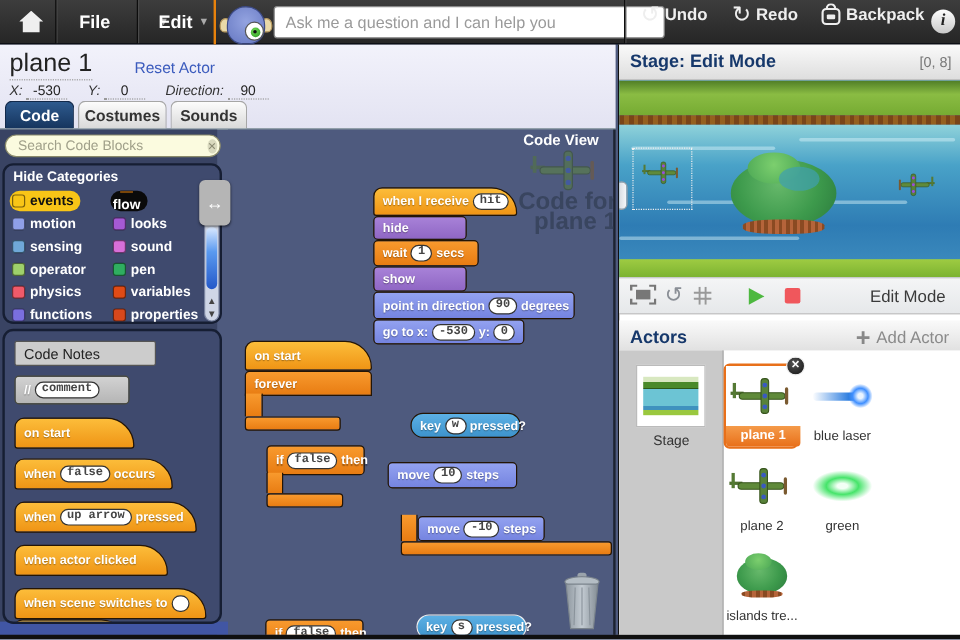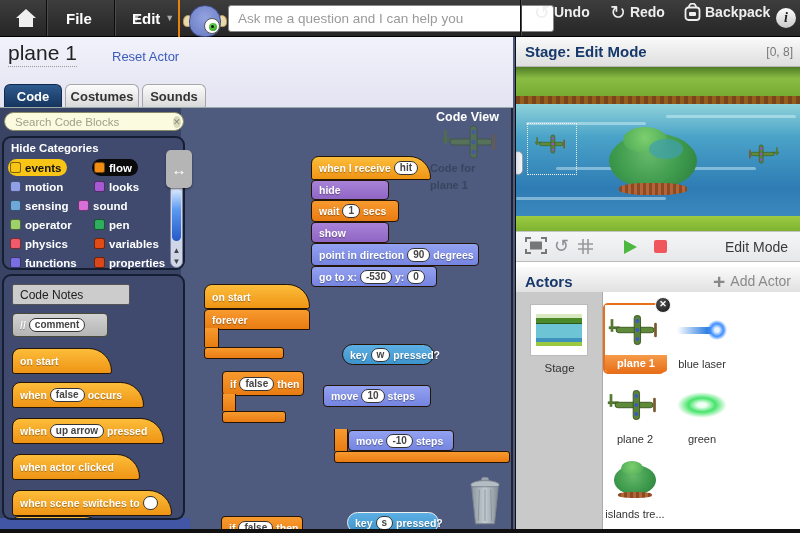--- a/index.html
+++ b/index.html
@@ -90,36 +90,36 @@
     color:#fff; font-size:10.5px; font-weight:bold; padding:0 7px;
     border:1.5px solid #241505; border-radius:4px; text-shadow:0 1px 1px rgba(0,0,0,.35); cursor:grab; }
   .hat { border-radius:9px 26px 3px 3px; }
   .c-events { background:linear-gradient(#fcbd3a,#ef9415); }
   .c-flow { background:linear-gradient(#f89a2e,#e87c12); }
   .c-looks { background:linear-gradient(#a882d8,#8f66c4); }
   .c-motion { background:linear-gradient(#93a2f0,#7584e0); }
   .c-sensing { background:linear-gradient(#5cb0e4,#3d93cc); border-radius:11px; }
   .c-gray { background:linear-gradient(#d2d2d2,#b5b5b5); border:1.5px solid #4a4a3a; color:#fff; }
   .pill { background:#fff; color:#444; border:1px solid #333; border-radius:8px; font-size:10px;
-    font-weight:bold; padding:0 5px; height:14px; line-height:12px; text-shadow:none; }
+    font-weight:bold; padding:0 5px; height:14px; line-height:12px; text-shadow:none;font-family:Liberation Mono, monospace; }
   .pill.empty { width:15px; }
   .cspine { position:absolute; border:1.5px solid #241505; border-top:none; border-bottom:none; }
   .carm { position:absolute; border:1.5px solid #241505; border-radius:3px; }
   .bool { display:flex; align-items:center; gap:3px; border:1.5px solid #17344a; border-radius:10px;
     padding:0 6px; height:18px; background:linear-gradient(#5cb0e4,#3d93cc); }
   .notes-hdr { background:#cccccc; border:1.5px solid #555; border-radius:2px; color:#222;
     font-weight:normal; font-size:12px; text-shadow:none; }
 
   
   #canvas { position:absolute; left:190px; top:108px; width:323px; height:421px; background:#4e5a7e;
     overflow:hidden; border-right:2px solid #1d2430; }
   #code-view-label { position:absolute; left:246px; top:2px; color:#fff; font-size:12.5px; font-weight:bold; }
   #ghost-plane { position:absolute; left:250px; top:16px; width:64px; height:36px; opacity:.5; }
-  #watermark { position:absolute; left:240px; top:52px; width:84px; text-align:left; color:#39455f;
-    font-size:11px; font-weight:bold; line-height:17px; }
+  #watermark { position:absolute; left:240px; top:52px; width:84px; text-align:right; color:#39455f;
+    font-size:20px; font-weight:bold; line-height:17px; }
   #trash { position:absolute; left:276px; top:368px; width:38px; height:50px; cursor:pointer; }
 
   
   #right-panel { position:absolute; left:515px; top:37px; width:285px; height:492px; background:#fff;
     border-left:1px solid #111; }
   .panel-hdr { position:absolute; left:0; width:285px; background:linear-gradient(#fafafa,#dedede);
     border-bottom:1px solid #b5b5b5; display:flex; align-items:center; }
   #stage-hdr { top:0; height:30px; }
   .hdr-title { color:#16386b; font-size:15px; font-weight:bold; margin-left:9px; }
   #stage-coords { margin-left:auto; margin-right:8px; color:#777; font-size:12px; }
@@ -238,20 +238,28 @@
         <div class="iris">
             <div class="pupil"></div>
           </div>
       </div>
     </div>
   </div>
 
   <div id="left-header">
     <div id="actor-title">plane 1</div>
     <div id="reset-actor">Reset Actor</div>
+    <div class="coord-row">
+      <span>X:</span>
+      <span class="coord-val">-530</span>
+      <span>Y:</span>
+      <span class="coord-val">0</span>
+      <span>Direction:</span>
+      <span class="coord-val">90</span>
+    </div>
     <div class="tab" id="tab-code">Code</div>
     <div class="tab" id="tab-costumes">Costumes</div>
     <div class="tab" id="tab-sounds">Sounds</div>
   </div>
 
   <div id="palette-col">
     <div id="palette-bg"></div>
     <div id="palette-blue-strip"></div>
 
     <div id="search-row">
@@ -262,37 +270,37 @@
       <input id="search-input" type="text" placeholder="Search Code Blocks" style="">
       <div id="search-clear">✕</div>
     </div>
 
     <div class="dark-panel" id="categories-panel">
       <div id="cat-title">Hide Categories</div>
       <div class="cat sel-yellow" style="left:4px;top:21px;">
         <span class="sw" style="background: rgb(248, 197, 23);"></span>
         <span>events</span>
       </div>
-      <div class="cat sel-dark" style="left:88px;top:21px;">
+      <div class="cat sel-dark" style="left:88px;top:21px;flex-direction:column;">
         <span class="sw" style="background: rgb(242, 141, 20);"></span>
         <span>flow</span>
       </div>
       <div class="cat" style="left:4px;top:40px;">
         <span class="sw" style="background: rgb(143, 159, 232);"></span>
         <span>motion</span>
       </div>
       <div class="cat" style="left:88px;top:40px;">
         <span class="sw" style="background: rgb(165, 90, 212);"></span>
         <span>looks</span>
       </div>
       <div class="cat" style="left:4px;top:59px;">
         <span class="sw" style="background: rgb(111, 168, 216);"></span>
         <span>sensing</span>
       </div>
-      <div class="cat" style="left:72px;top:59px;">
+      <div class="cat" style="left:88px;top:59px;">
         <span class="sw" style="background: rgb(216, 111, 216);"></span>
         <span>sound</span>
       </div>
       <div class="cat" style="left:4px;top:78px;">
         <span class="sw" style="background: rgb(158, 208, 107);"></span>
         <span>operator</span>
       </div>
       <div class="cat" style="left:88px;top:78px;">
         <span class="sw" style="background: rgb(47, 174, 96);"></span>
         <span>pen</span>

